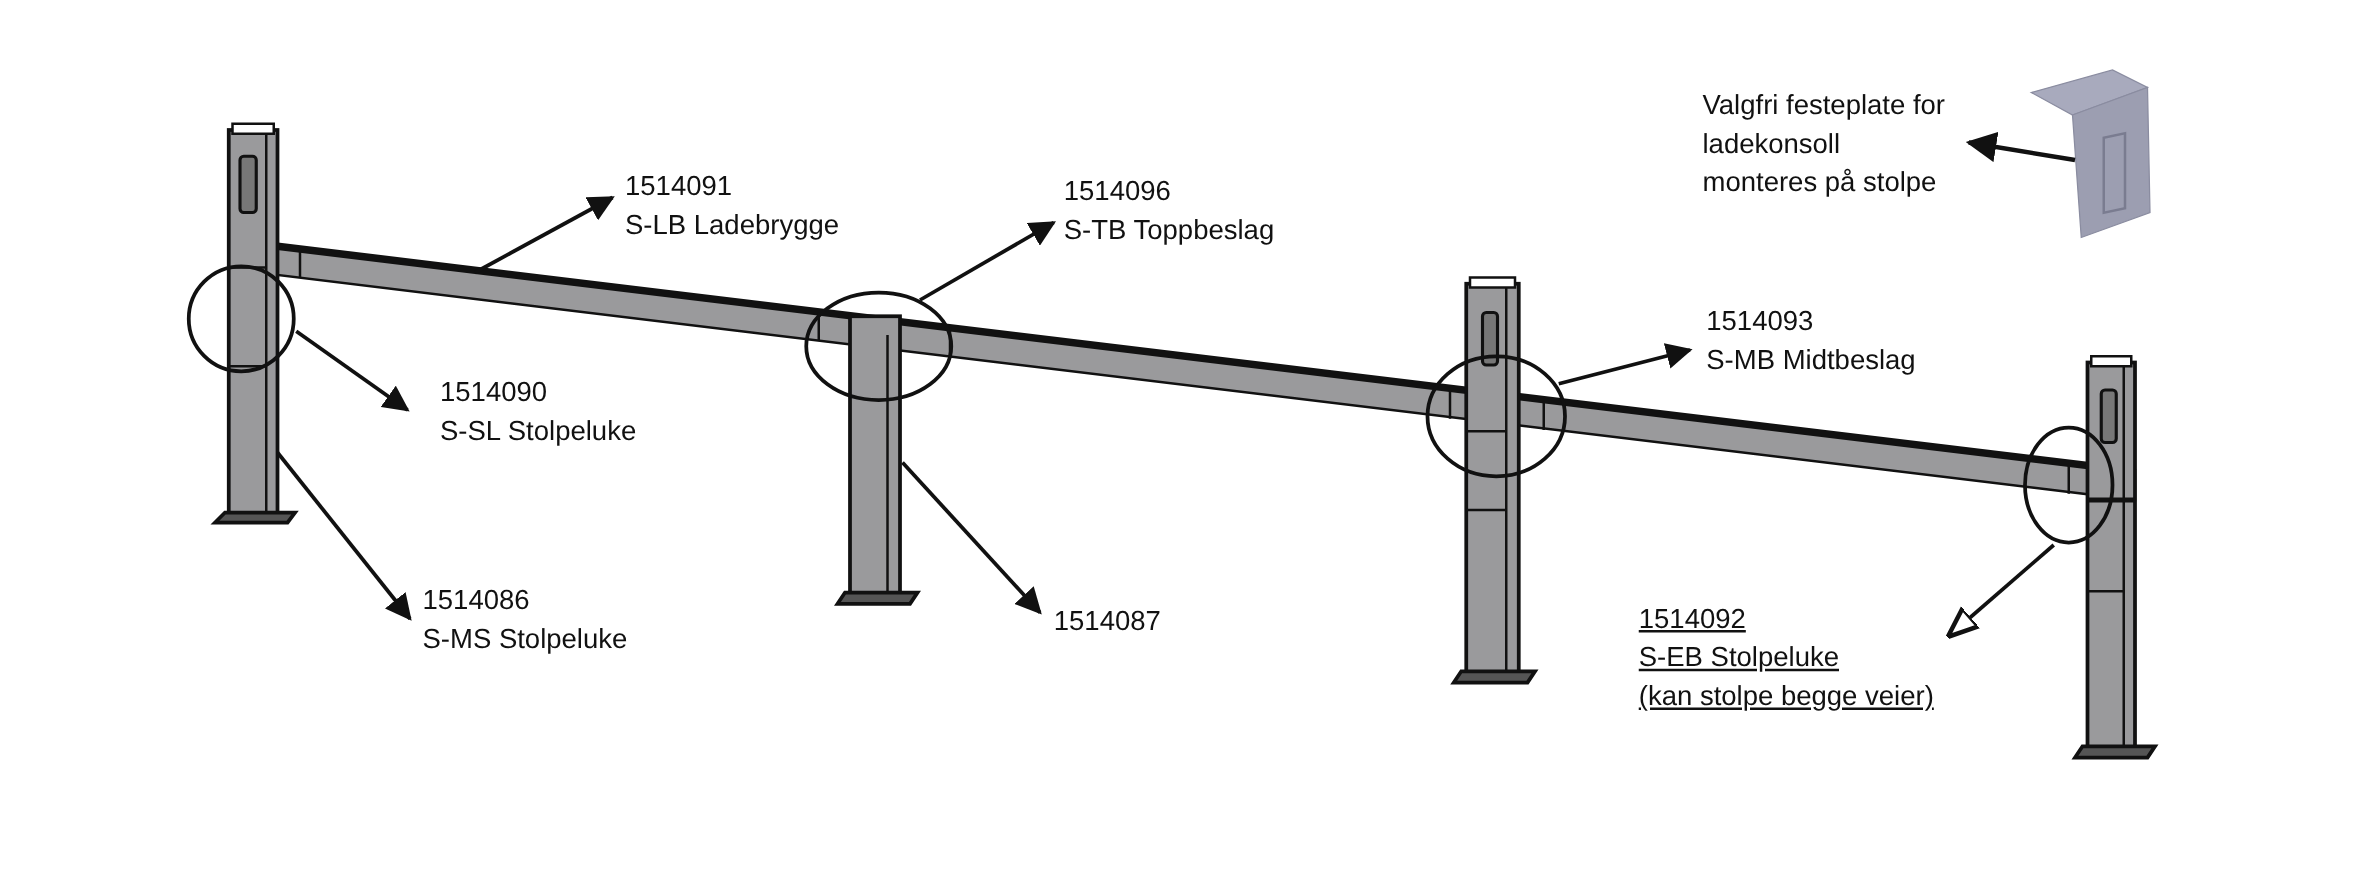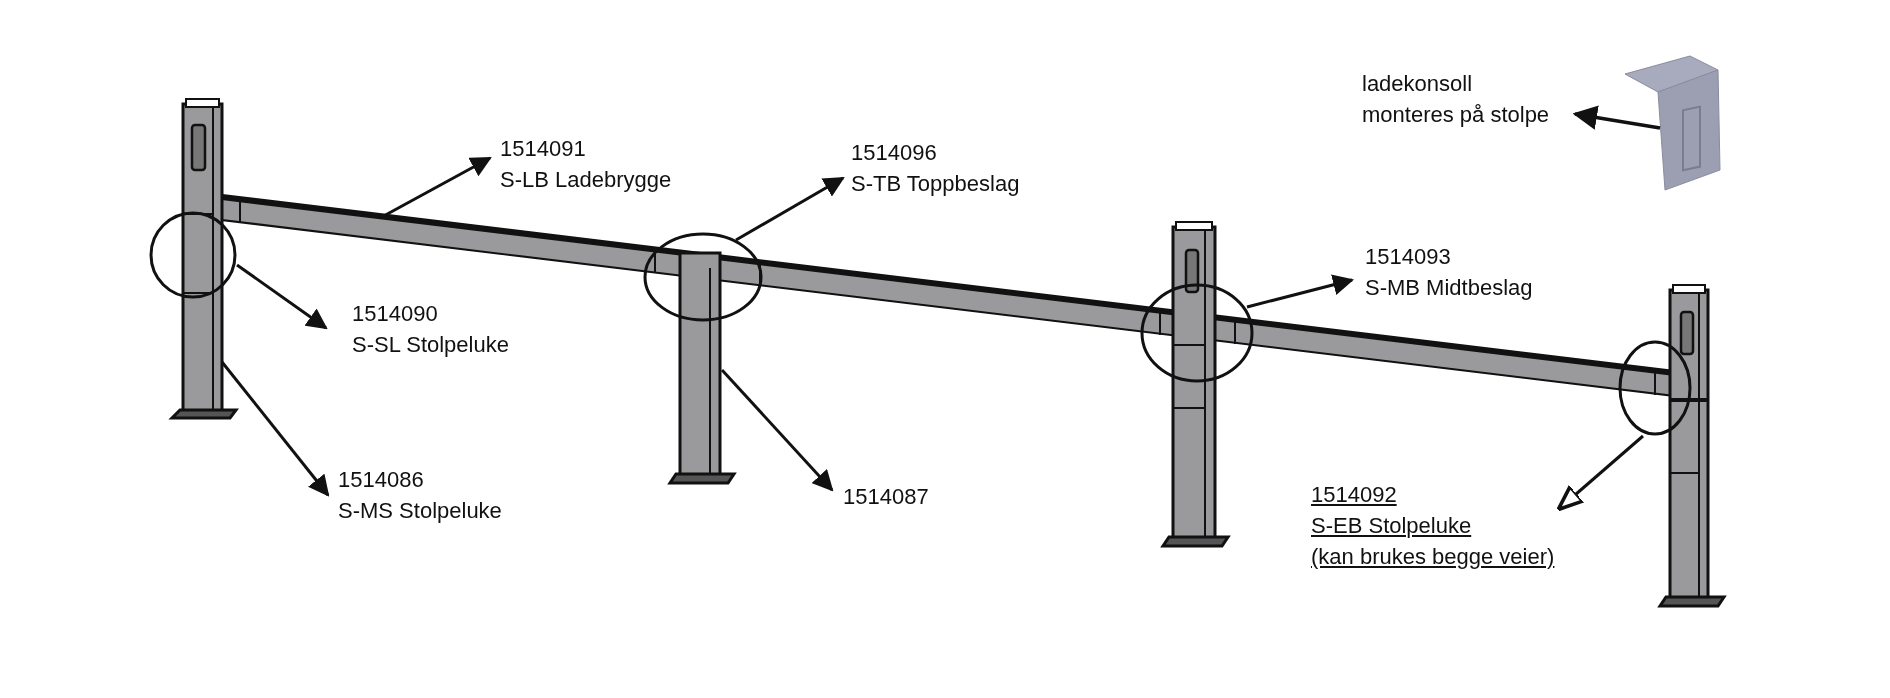--- a/index.html
+++ b/index.html
@@ -110,18 +110,19 @@
 <div class="label" style="left:843px; top:481px;">
   <span>1514087</span>
 </div>
 <div class="label" style="left:1365px; top:241px;">
   <span>1514093</span>
   <span>S-MB Midtbeslag</span>
 </div>
 <div class="label" style="left:1311px; top:479px;text-decoration:underline;">
   <span>1514092</span>
   <span>S-EB Stolpeluke</span>
-  <span>(kan brukes begge veier)</span>
+  <span>(kan stolpe begge veier)</span>
 </div>
 <div class="label" style="left:1362px; top:68px;">
+  <span>Valgfri festeplate for</span>
   <span>ladekonsoll</span>
   <span>monteres på stolpe</span>
 </div>
 
 </body></html>

